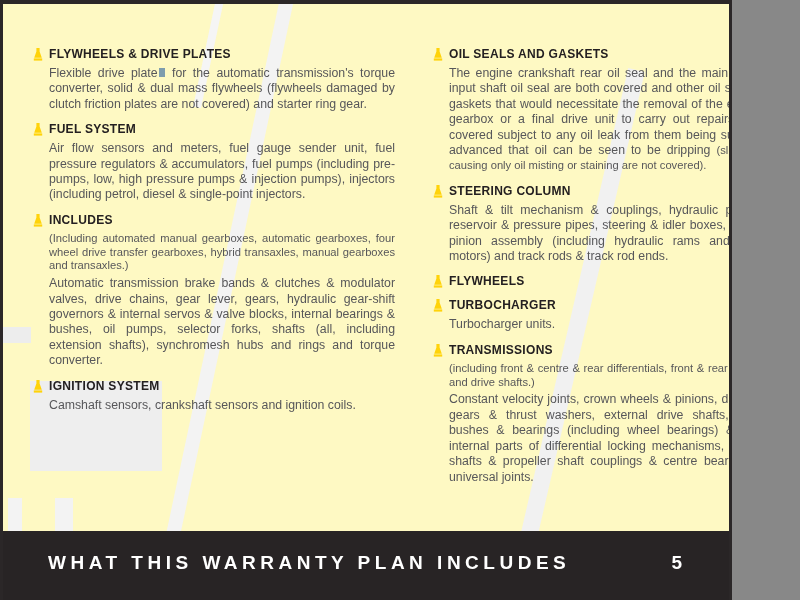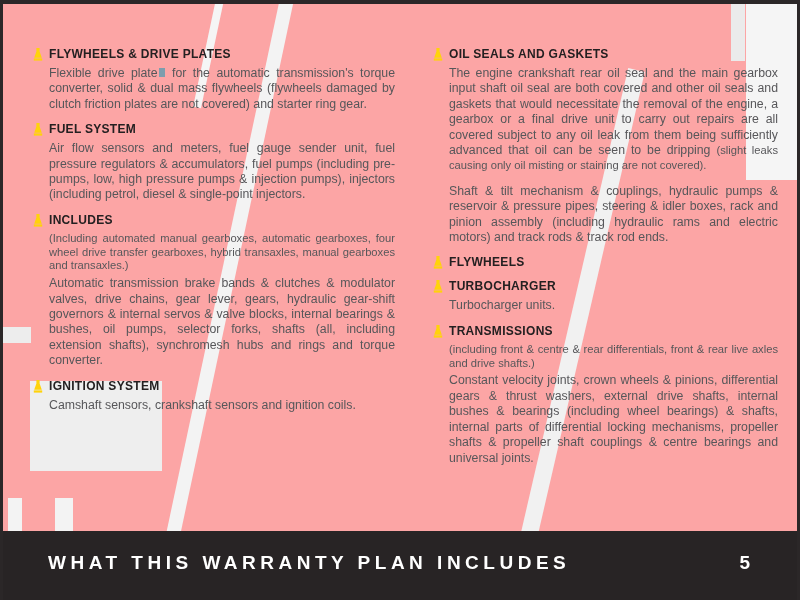--- a/index.html
+++ b/index.html
@@ -1,17 +1,17 @@
 <!DOCTYPE html>
 <html><head>
 <meta charset="utf-8">
 <style>
   html,body{margin:0;padding:0;background:#888;}
   #page{
-    position:relative;width:800px;height:600px;background:#fca5a5;overflow:hidden;
+    position:relative;width:732px;height:600px;background:#fef9c3;overflow:hidden;
     font-family:"Liberation Sans", sans-serif;
   }
   
   .frame-top{position:absolute;top:0;left:0;right:0;height:4px;background:#2b2728;z-index:5;}
   .frame-left{position:absolute;top:0;left:0;bottom:0;width:3px;background:#2b2728;z-index:5;}
   .frame-right{position:absolute;top:0;right:0;bottom:0;width:3px;background:#2b2728;z-index:5;}
 
   
   .wm{position:absolute;z-index:0;pointer-events:none;}
   .wm-stripe-a{left:284px;top:-20px;width:14px;height:660px;background:#f3f3f3;transform:rotate(12deg);transform-origin:top center;}
@@ -114,20 +114,27 @@
         <div class="sec-head">
           <span class="sec-icon"><svg width="10" height="13" viewBox="0 0 10 13" xmlns="http://www.w3.org/2000/svg">
               <polygon points="3.4,0 6.6,0 6.6,3.4 8.8,9.8 1.2,9.8 3.4,3.4" fill="#FFD30A"></polygon>
               <rect x="0.8" y="10.4" width="8.4" height="2.2" fill="#FFD30A"></rect>
             </svg></span>
           <h3>OIL SEALS AND GASKETS</h3>
         </div>
         <p class="body"><span>The engine crankshaft rear oil seal and the main gearbox input shaft oil seal are both covered and other oil seals and gaskets that would necessitate the removal of the engine, a gearbox or a final drive unit to carry out repairs are all covered subject to any oil leak from them being sufficiently advanced that oil can be seen to be dripping</span> <span class="fine">(slight leaks causing only oil misting or staining are not covered).</span></p>
       </section>
       <section class="sec">
+        <div class="sec-head">
+          <span class="sec-icon"><svg width="10" height="13" viewBox="0 0 10 13" xmlns="http://www.w3.org/2000/svg">
+              <polygon points="3.4,0 6.6,0 6.6,3.4 8.8,9.8 1.2,9.8 3.4,3.4" fill="#FFD30A"></polygon>
+              <rect x="0.8" y="10.4" width="8.4" height="2.2" fill="#FFD30A"></rect>
+            </svg></span>
+          <h3>STEERING COLUMN</h3>
+        </div>
         <p class="body"><span>Shaft &amp; tilt mechanism &amp; couplings, hydraulic pumps &amp; reservoir &amp; pressure pipes, steering &amp; idler boxes, rack and pinion assembly (including hydraulic rams and electric motors) and track rods &amp; track rod ends.</span></p>
       </section>
       <section class="sec">
         <div class="sec-head">
           <span class="sec-icon"><svg width="10" height="13" viewBox="0 0 10 13" xmlns="http://www.w3.org/2000/svg">
               <polygon points="3.4,0 6.6,0 6.6,3.4 8.8,9.8 1.2,9.8 3.4,3.4" fill="#FFD30A"></polygon>
               <rect x="0.8" y="10.4" width="8.4" height="2.2" fill="#FFD30A"></rect>
             </svg></span>
           <h3>FLYWHEELS</h3>
         </div>

